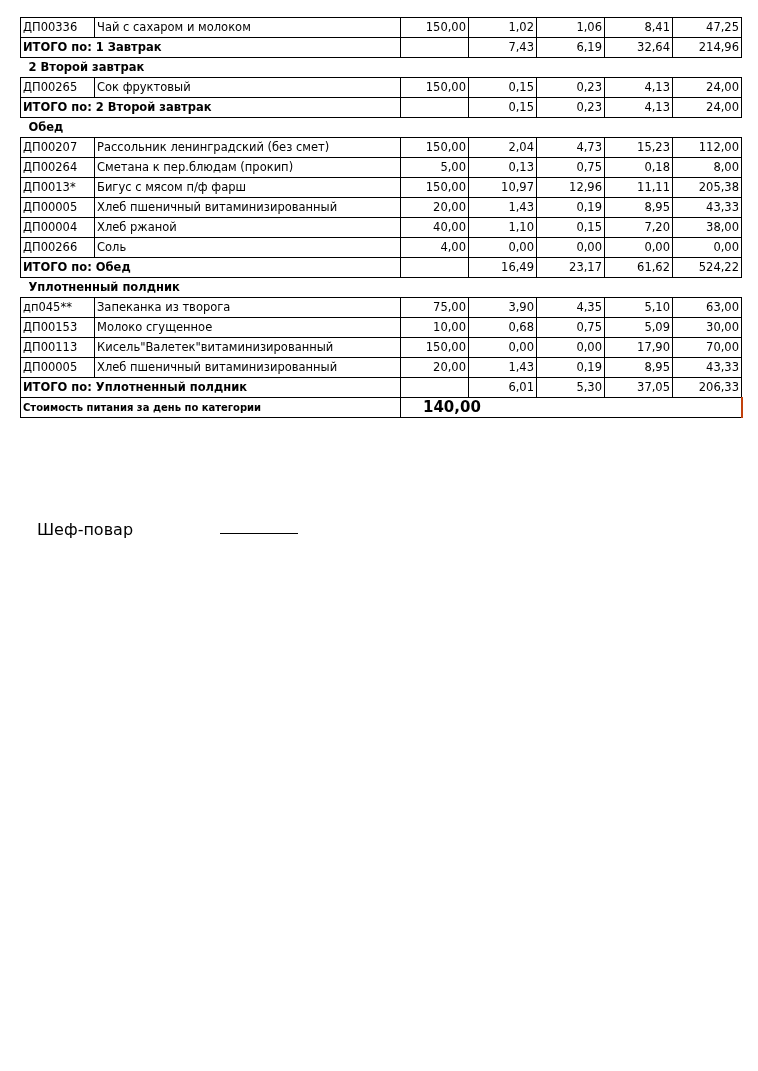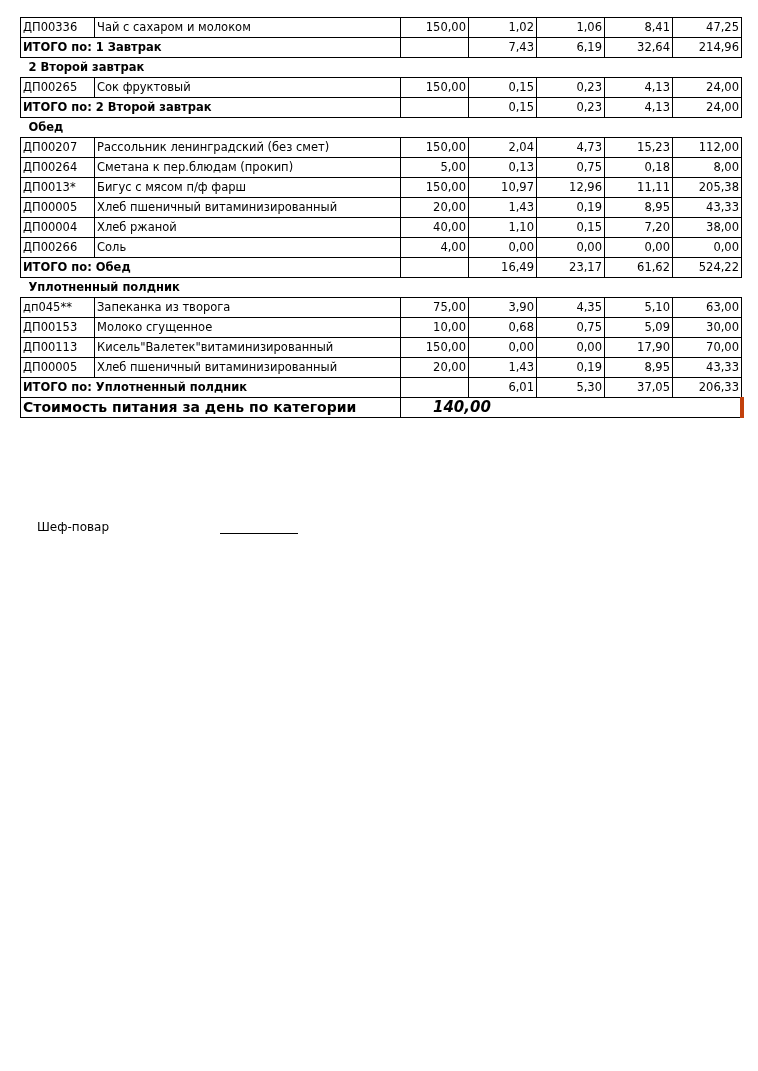--- a/index.html
+++ b/index.html
@@ -12,23 +12,23 @@
   col.c-weight { width: 68px; }
   col.c-p { width: 68px; }
   col.c-f { width: 68px; }
   col.c-c { width: 68px; }
   col.c-kcal { width: 69px; }
   td.num { text-align: right; }
   td.center { text-align: right; }
   tr.total td { font-weight: bold; margin-left: 47px; }
   tr.total td.num { font-weight: normal; padding-left: 18px; }
   tr.section td { border: none; font-weight: bold; padding-left: 8px; height: 19px; margin-left: 35px; }
-  tr.grand td { font-weight: bold; font-size: 14px; height: 19px; }
-  tr.grand td.price { font-size: 15px; padding-left: 32px; border-right: 4px solid #c2410c; font-style: italic; }
-  .signature { position: absolute; left: 37px; top: 520px; font-size: 12px; }
+  tr.grand td { font-weight: bold; font-size: 10px; height: 19px; }
+  tr.grand td.price { font-size: 15px; padding-left: 22px; border-right: 2px solid #c2410c; }
+  .signature { position: absolute; left: 37px; top: 520px; font-size: 16px; }
   .sig-line { position: absolute; left: 220px; top: 533px; width: 78px; border-bottom: 1px solid #000; }
 </style>
 </head>
 <body>
 
 <div class="page">
   <table class="menu">
     <colgroup>
       <col class="c-code">
         <col class="c-name">

